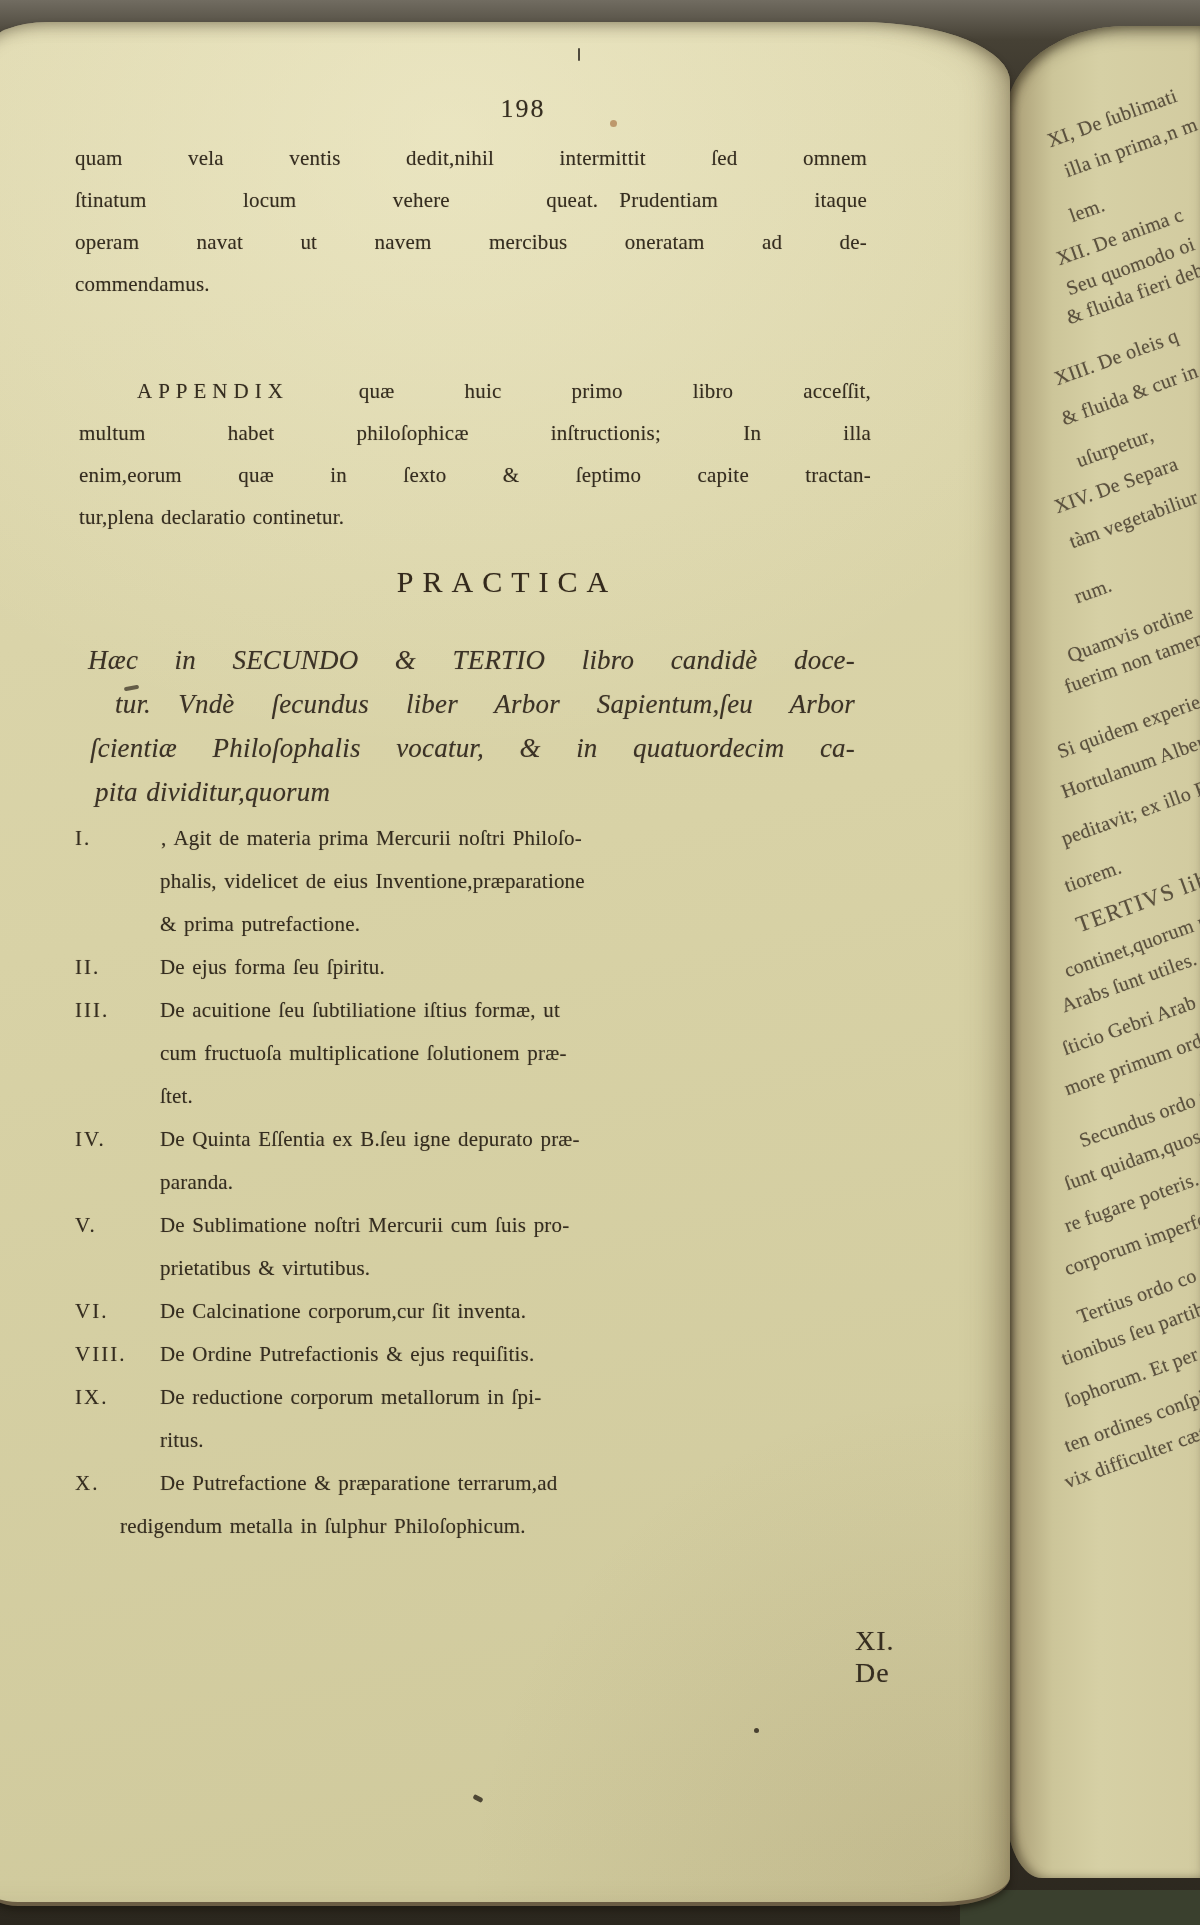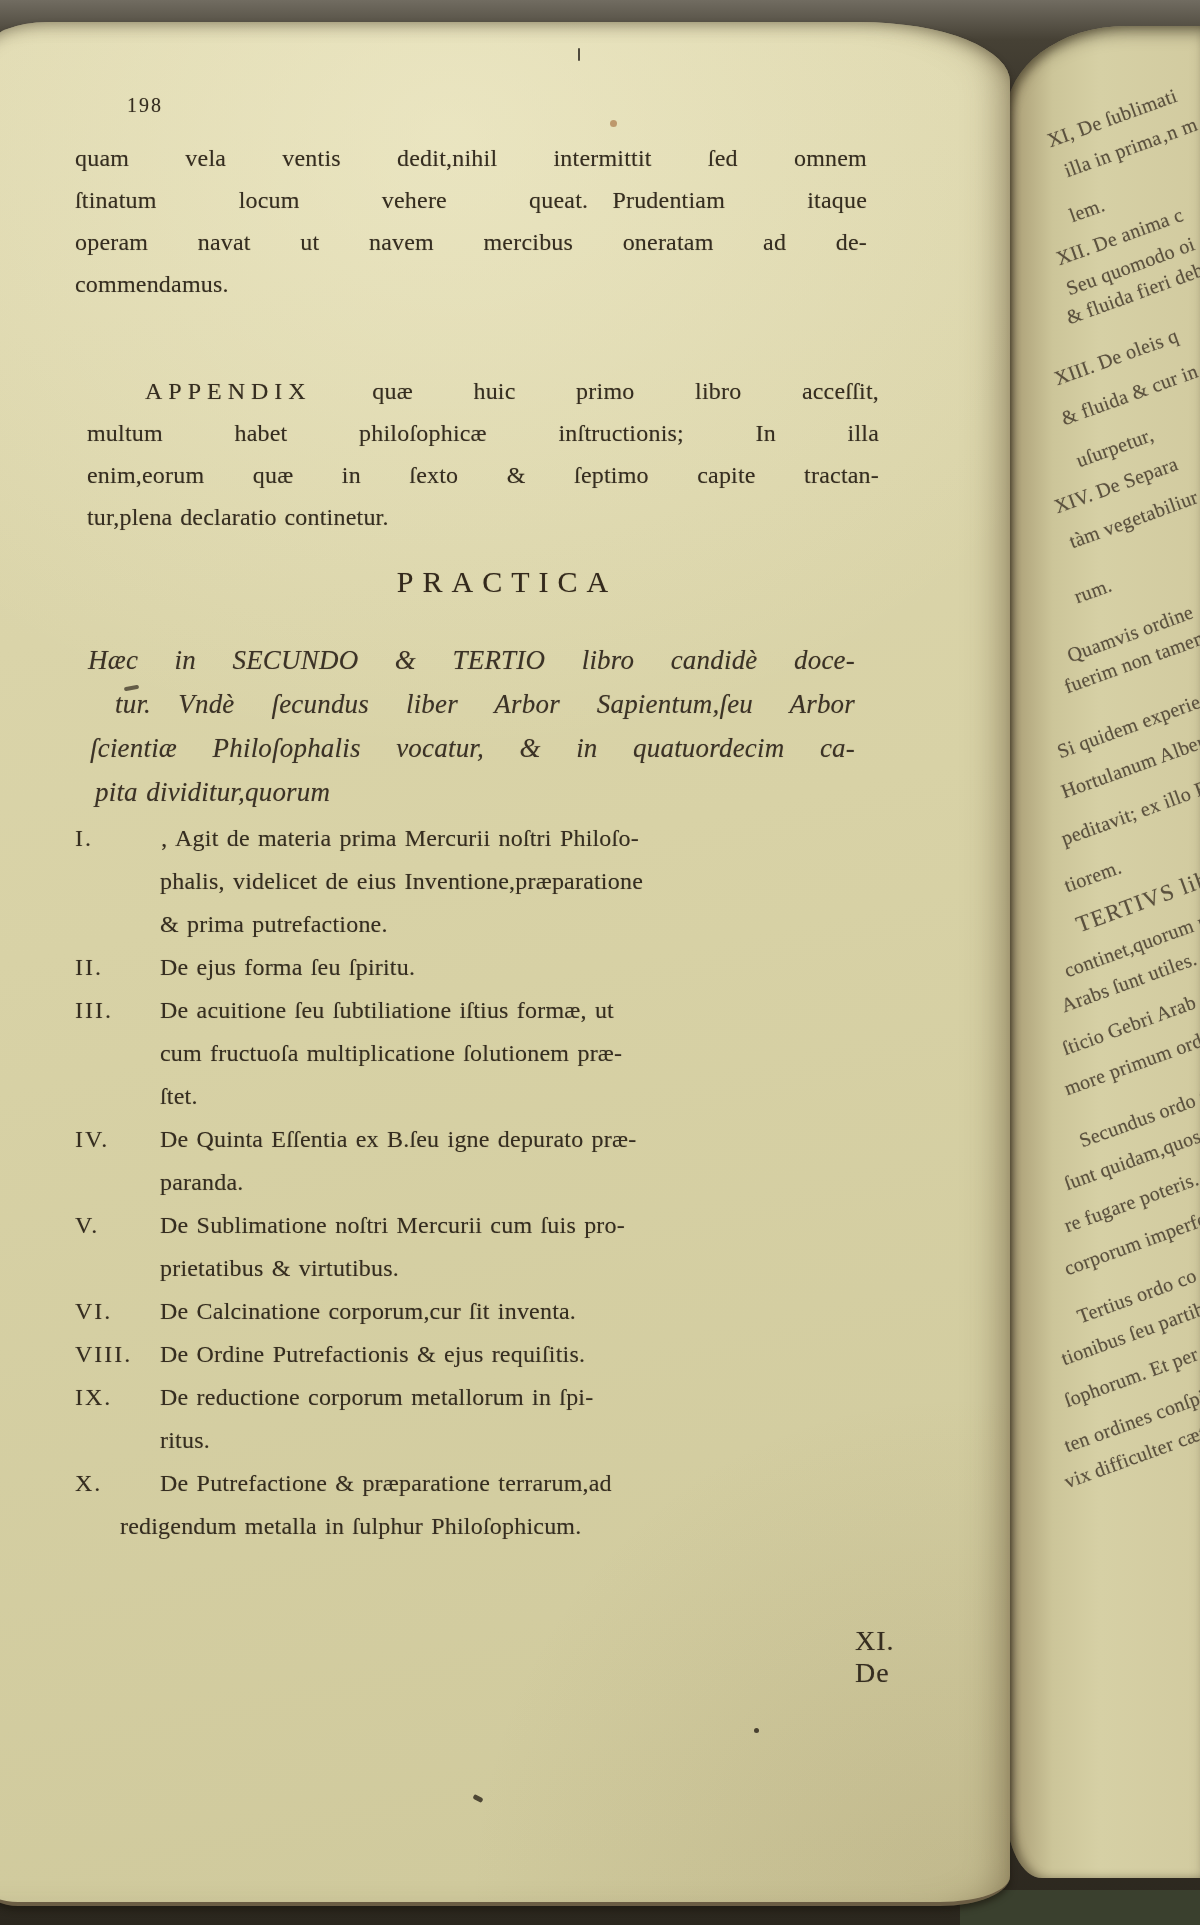--- a/index.html
+++ b/index.html
@@ -29,28 +29,28 @@
       radial-gradient(80% 45% at 95% 100%, rgba(120,100,60,.16), rgba(120,100,60,0) 60%),
       linear-gradient(168deg,#ded8af 0%,#d8d2a6 45%,#cfc99c 100%);
     border-radius:60px 150px 70px 30px / 26px 60px 30px 16px;
     border-bottom:4px solid #6b5d44;
     box-shadow:inset 0 10px 16px -8px rgba(70,60,40,.55),
                inset -30px 0 34px -20px rgba(95,80,50,.5),
                0 4px 6px rgba(25,20,12,.6);}
 
   .text-block{position:absolute;left:87px;top:0;width:792px;height:100%;color:#352d20;
     text-shadow:0 0 1px rgba(60,48,30,.35);}
-  .line{height:42px;line-height:42px;font-size:24px;letter-spacing:.2px;word-spacing:1.5px;overflow:hidden;}
+  .line{height:42px;line-height:42px;font-size:21px;letter-spacing:.2px;word-spacing:1.5px;overflow:hidden;}
   .justify-lines .line:not(.last){text-align:justify;text-align-last:justify;}
 
-  .pagenum{position:absolute;top:72px;left:0;width:100%;text-align:left;padding-left:52px;
-    font-size:20px;letter-spacing:2px;}
+  .pagenum{position:absolute;top:72px;left:0;width:100%;text-align:center;padding-left:52px;
+    font-size:26px;letter-spacing:2px;}
 
   .para1{position:absolute;top:115px;left:0;width:792px;}
-  .para2{position:absolute;top:348px;left:12px;width:792px;}
+  .para2{position:absolute;top:348px;left:4px;width:792px;}
   .appendix-first{padding-left:58px;}
   .appendix-lead{letter-spacing:6px;word-spacing:0;}
 
   .heading{position:absolute;top:543px;left:0;width:100%;text-align:center;padding-left:36px;
     font-size:30px;letter-spacing:9px;color:#33291c;}
 
   .intro{position:absolute;top:616px;left:0;width:780px;font-style:italic;color:#3b3226;}
   .intro .line{height:44px;line-height:44px;font-size:27px;}
   .intro .line:nth-child(1){padding-left:13px;}
   .intro .line:nth-child(2){padding-left:40px;}

